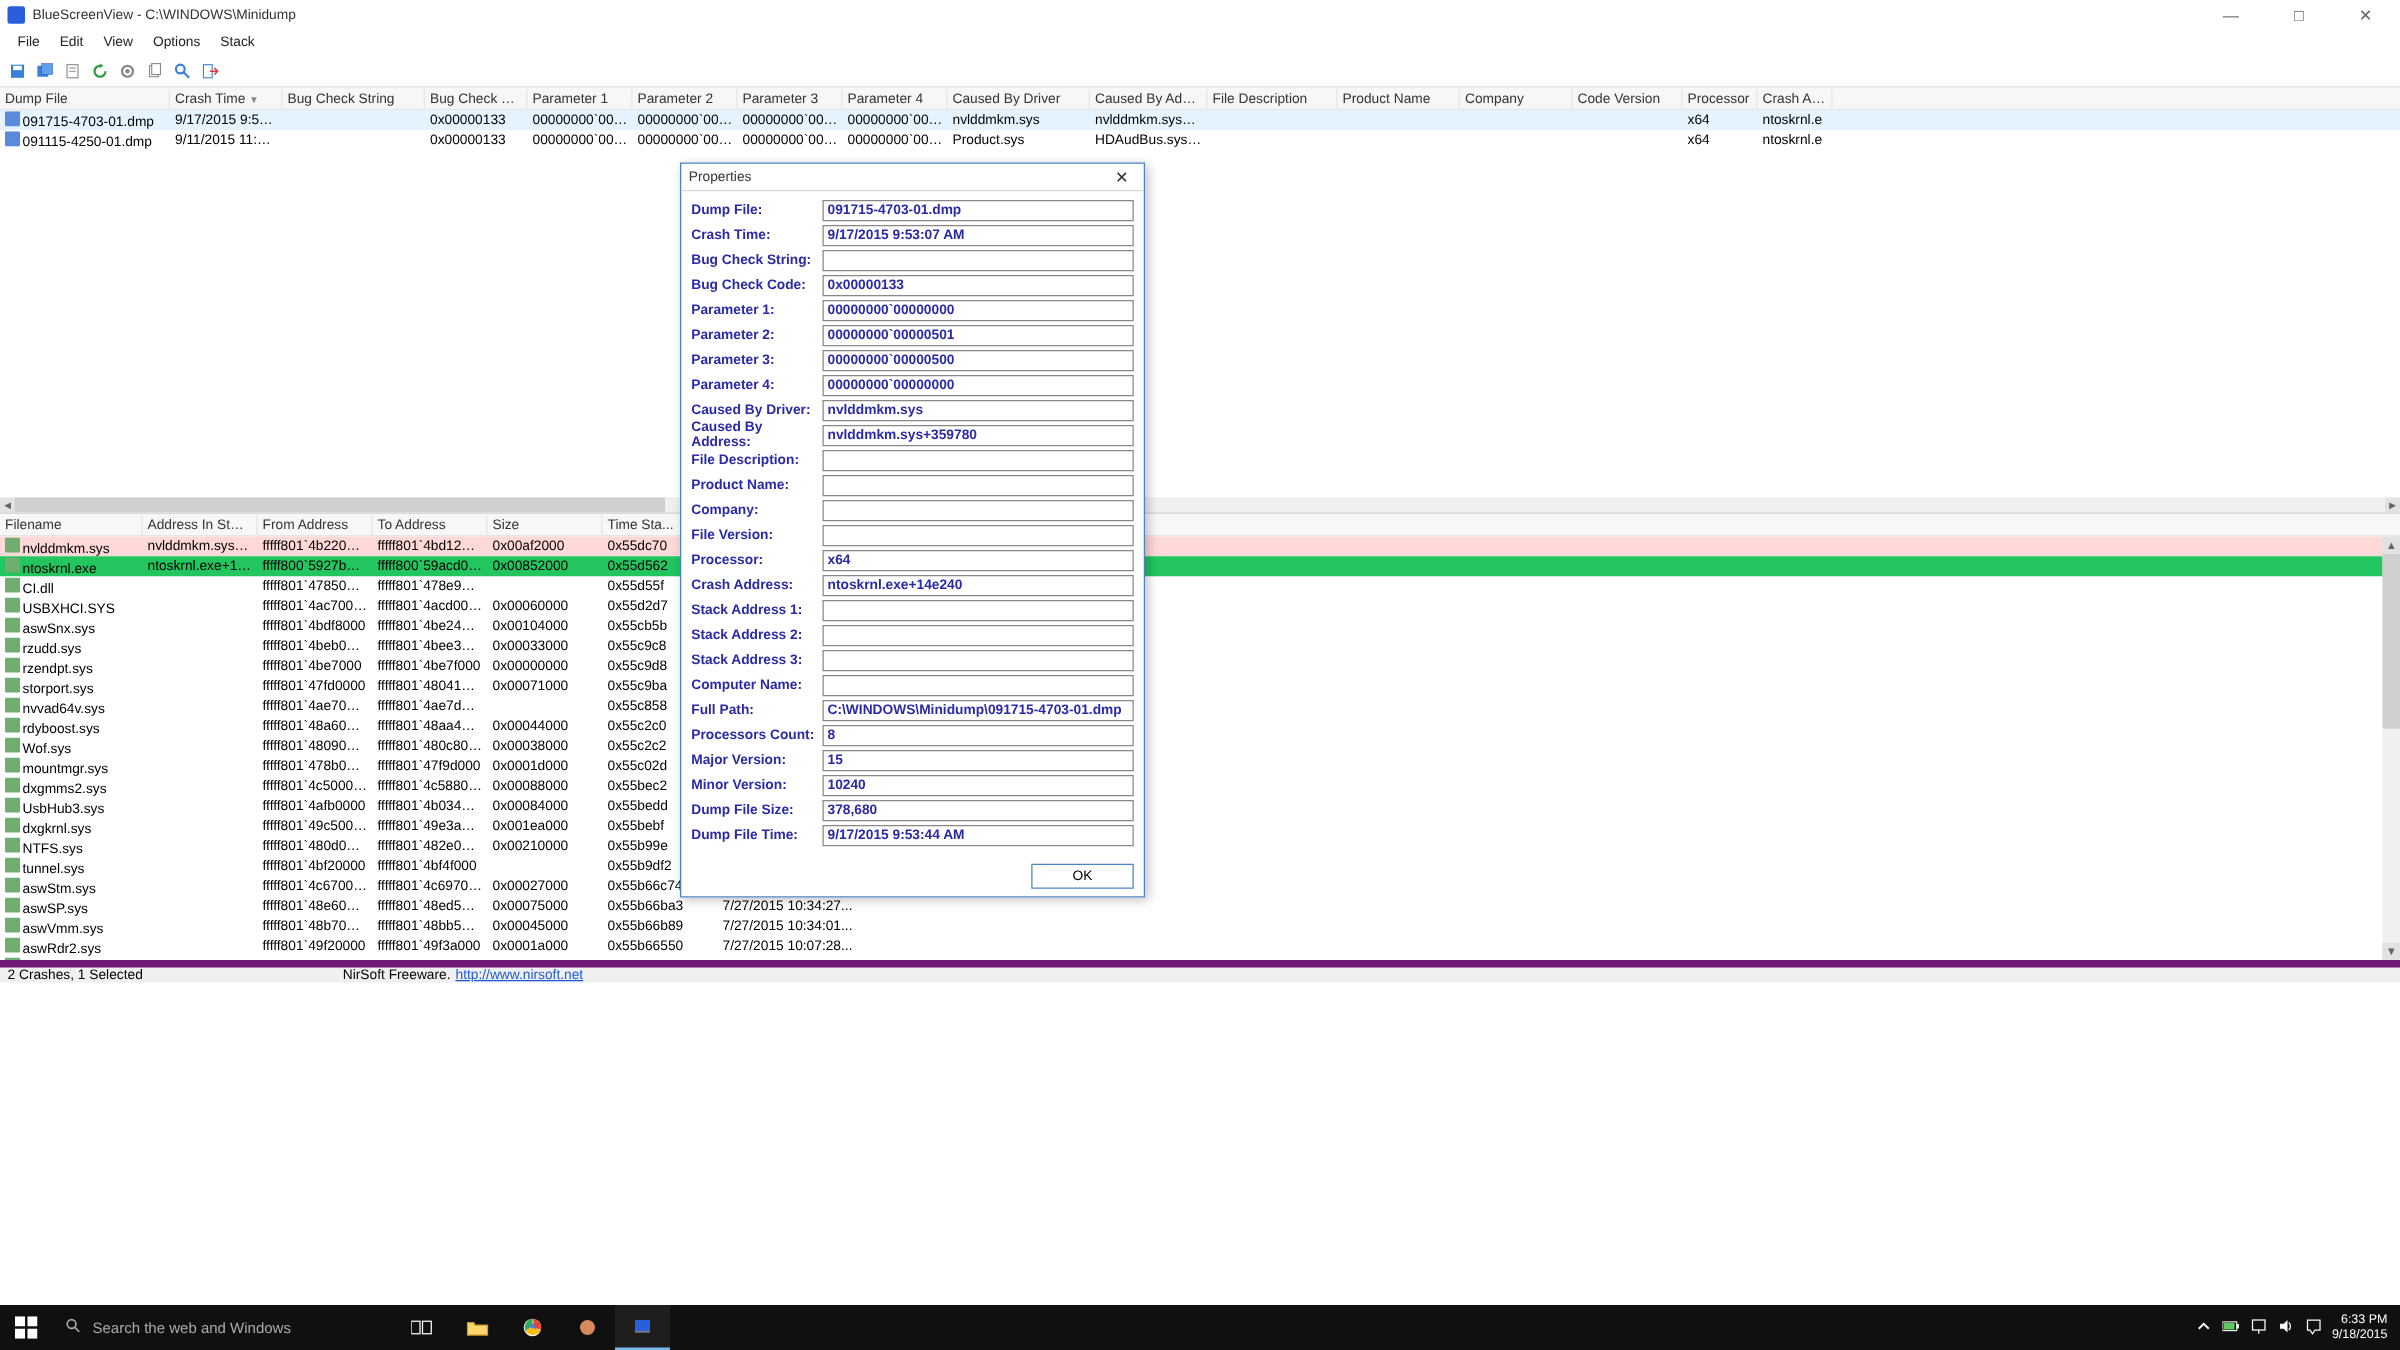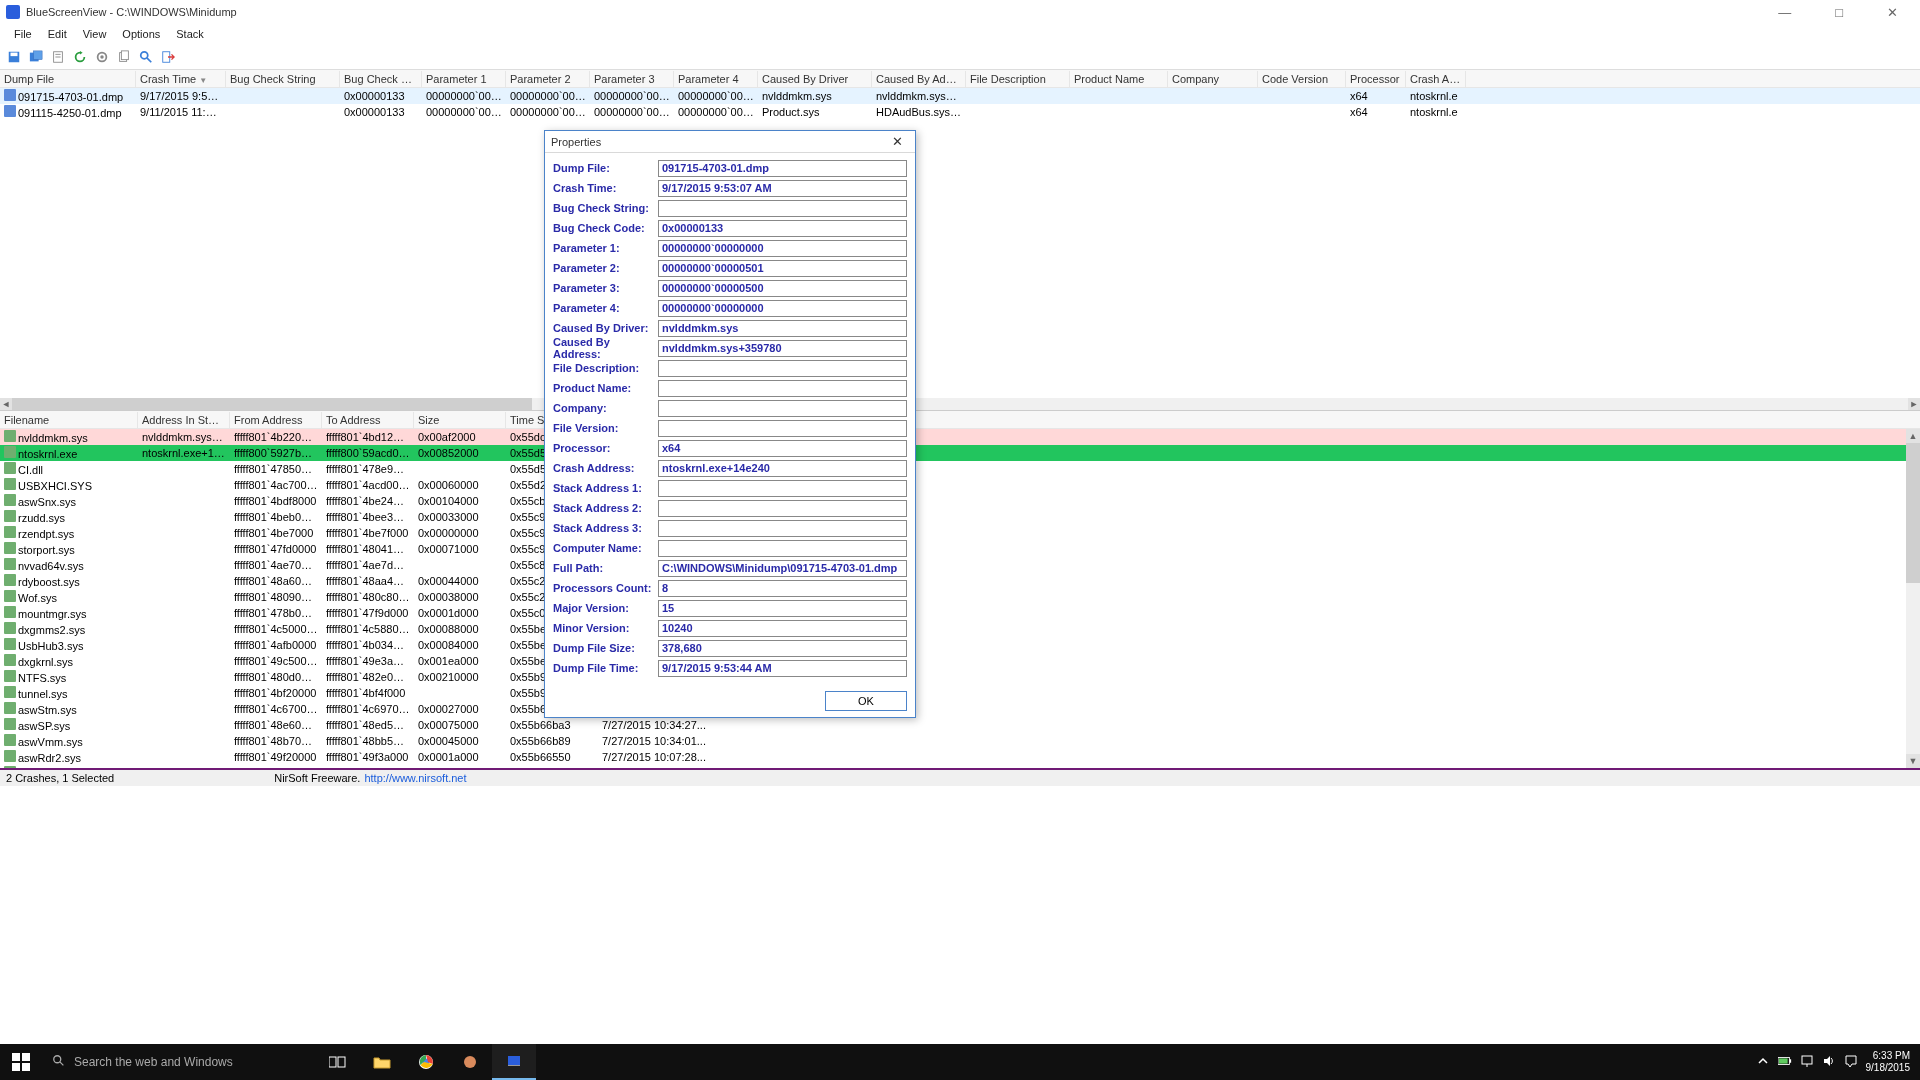--- a/index.html
+++ b/index.html
@@ -40,23 +40,23 @@
 .bottom-body { font-size: 11px; height: 100%; overflow: hidden; }
 .bottom-body .list-row.hl0 { background: #ffd8d8; }
 .bottom-body .list-row.hl1 { background: #22c55e; }
 
 .vscroll { position: absolute; right: 0; top: 18px; bottom: 0; width: 14px; background:#f0f0f0; display:flex; flex-direction:column; }
 .vscroll .arrow { height: 14px; display:flex; align-items:center; justify-content:center; font-size:9px; color:#666; background:#e2e2e2; }
 .vscroll .track { flex:1; position:relative; }
 .vscroll .thumb { position:absolute; top:0; left:0; right:0; height:140px; background:#cfcfcf; }
 
 
-.statusbar { height: 18px; background:#f0f0f0; border-top:2px solid #701a75; display:flex; align-items:center; font-size:11px; padding: 0 6px; }
+.statusbar { height: 18px; background:#f0f0f0; border-top:6px solid #701a75; display:flex; align-items:center; font-size:11px; padding: 0 6px; }
 .statusbar .seg { padding-right: 160px; }
-.statusbar .link { color:#1a5cdc; margin-left: 4px; }
+.statusbar .link { color:#1a5cdc; text-decoration: underline; margin-left: 4px; }
 
 
 .dialog { position: absolute; left: 544px; top: 130px; width: 372px; background:#fff; border:1px solid #4b83c9; box-shadow: 2px 2px 8px rgba(0,0,0,0.25); }
 .dialog-title { height: 22px; display:flex; align-items:center; justify-content:space-between; padding: 0 6px; font-size:11px; color:#333; border-bottom: 1px solid #d9d9d9; }
 .dialog-title .close { font-size: 13px; padding: 0 6px; cursor: default; }
 .dialog-body { padding: 6px 8px; }
 .field-row { display:flex; align-items:center; margin-bottom: 2px; height: 18px; }
 .field-row .lbl { width: 105px; font-size: 11px; font-weight: bold; color:#2a2aa8; }
 .field-row .val { flex:1; border:1px solid #888; height: 17px; padding: 1px 3px; font-size:11px; color:#2a2aa8; font-weight: bold; background:#fff; overflow: hidden; white-space: nowrap; }
 .dialog-buttons { display:flex; justify-content:flex-end; padding: 6px 8px; }
@@ -72,21 +72,21 @@
 .taskbar .tb-icons .tbitem { width: 44px; height:36px; display:flex; align-items:center; justify-content:center; }
 .taskbar .tb-icons .tbitem.active { border-bottom: 2px solid #76b9ed; background: rgba(255,255,255,0.06); }
 .taskbar .tray { margin-left:auto; display:flex; align-items:center; gap: 8px; padding-right: 10px; color:#fff; font-size:10px; }
 .taskbar .tray .clock { text-align:right; line-height:12px; }
 .taskbar .tray svg { width:14px; height:14px; fill:#fff; }
 
 
 .tc0{width:136px}.tc1{width:90px}.tc2{width:114px}.tc3{width:82px}.tc4{width:84px}.tc5{width:84px}.tc6{width:84px}.tc7{width:84px}.tc8{width:114px}.tc9{width:94px}.tc10{width:104px}.tc11{width:98px}.tc12{width:90px}.tc13{width:88px}.tc14{width:60px}.tc15{width:60px}
 
 
-.bc0{width:138px}.bc1{width:92px}.bc2{width:92px}.bc3{width:92px}.bc4{width:92px}.bc5{width:92px}.bc6{width:130px}.bc7{width:90px}.bc8{width:90px}
+.bc0{width:114px}.bc1{width:92px}.bc2{width:92px}.bc3{width:92px}.bc4{width:92px}.bc5{width:92px}.bc6{width:130px}.bc7{width:90px}.bc8{width:90px}
 
 .sort-ind { font-size:8px; margin-left:3px; color:#888; }
 </style>
 </head>
 <body>
 
 <div class="titlebar">
   <div class="app-icon"></div>
   <span>BlueScreenView - C:\WINDOWS\Minidump</span>
   <div class="window-controls">

